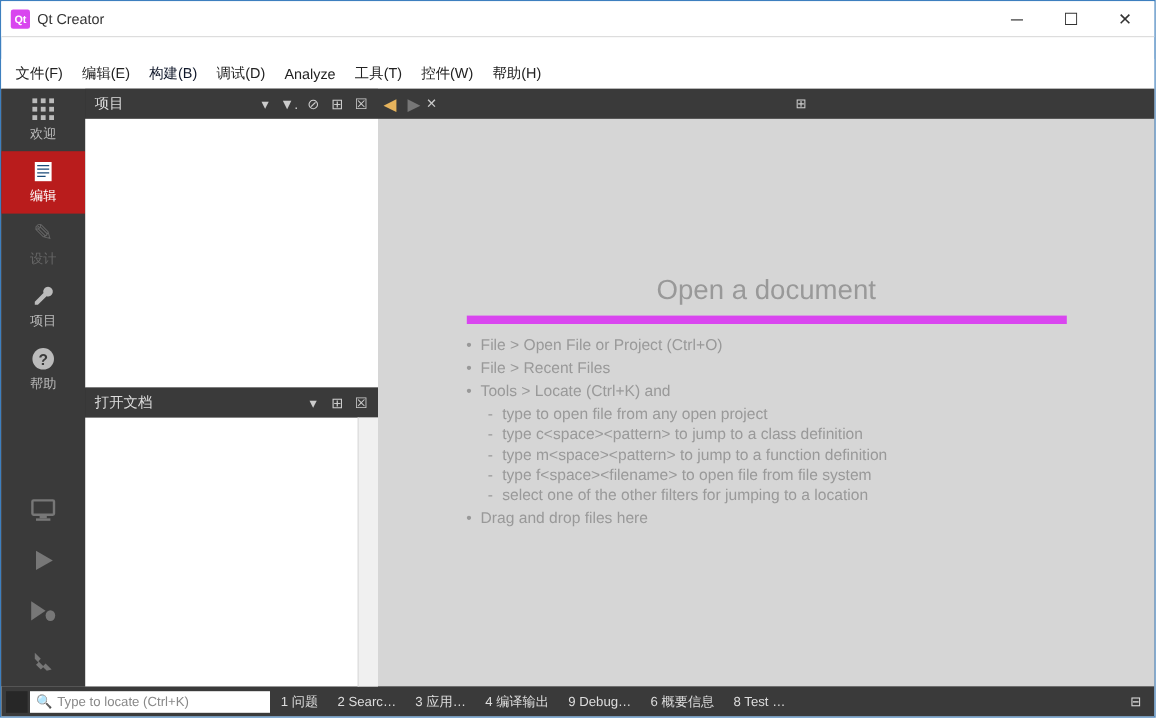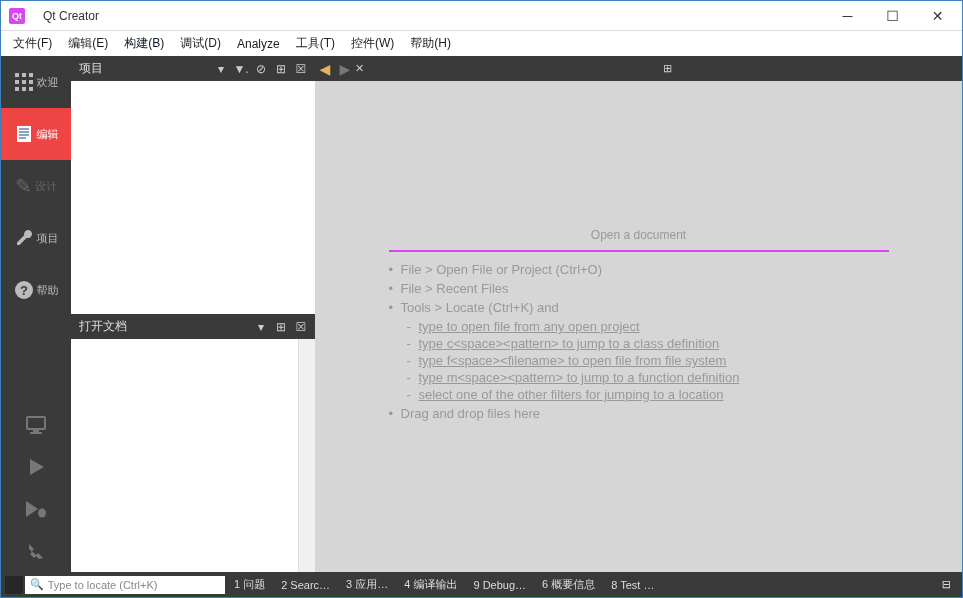--- a/index.html
+++ b/index.html
@@ -1,27 +1,27 @@
 <!DOCTYPE html>
 <html><head>
 <meta charset="utf-8">
 <style>
 * { box-sizing: border-box; margin: 0; padding: 0; font-family: "Microsoft YaHei", Tahoma, sans-serif; }
 body { width: 963px; height: 598px; overflow: hidden; background: #fff; display: flex; flex-direction: column; border: 1px solid #3d7fbf; }
 .titlebar { height: 30px; background: #fff; display: flex; align-items: center; padding: 0 2px 0 8px; font-size: 12px; color: #333; border-bottom: 1px solid #ddd; }
 .titlebar .logo { width: 16px; height: 16px; background: #d946ef; border-radius: 2px; margin-right: 6px; display: flex; align-items: center; justify-content: center; color: #fff; font-size: 9px; font-weight: bold; }
-.titlebar .title { flex: 1; margin-left: 12px; }
+.titlebar .title { flex: 1; }
 .titlebar .win-btn { width: 45px; height: 29px; display: flex; align-items: center; justify-content: center; color: #333; font-size: 14px; cursor: default; }
-.menubar { height: 25px; background: #fff; display: flex; align-items: center; padding: 0 4px; font-size: 12px; color: #222; }
+.menubar { height: 25px; background: #fff; display: flex; align-items: center; padding: 0 4px; font-size: 12px; color: #222; margin-top: 18px; }
 .menubar .menu-item { padding: 2px 8px; cursor: default; }
 .menubar .menu-item.disabled { color: #0f172a; }
 .content { flex: 1; display: flex; background: #333; min-height: 0; }
 .mode-bar { width: 70px; background: #3a3a3a; display: flex; flex-direction: column; }
-.mode-item { height: 52px; display: flex; flex-direction: row; align-items: center; justify-content: center; color: #bbb; font-size: 11px; gap: 3px; cursor: default; }
-.mode-item.active { background: #ef4444; color: #fff; }
+.mode-item { height: 52px; display: flex; flex-direction: column; align-items: center; justify-content: center; color: #bbb; font-size: 11px; gap: 3px; cursor: default; }
+.mode-item.active { background: #b91c1c; color: #fff; }
 .mode-item .ico { font-size: 20px; line-height: 1; }
 .mode-item.disabled { color: #666; }
 .mode-spacer { flex: 1; }
 .mode-run { height: 42px; display: flex; align-items: center; justify-content: center; color: #777; font-size: 22px; }
 .side-panel { width: 244px; display: flex; flex-direction: column; background: #2d2d2d; }
 .panel-header { height: 25px; background: #3a3a3a; display: flex; align-items: center; color: #ddd; font-size: 12px; padding: 0 4px; }
 .panel-header .ptitle { flex: 1; padding-left: 4px; }
 .panel-header .pbtn { width: 20px; text-align: center; font-size: 12px; color: #ccc; cursor: default; }
 .panel-body { flex: 1; background: #fff; }
 .panel-body.with-scroll { position: relative; }
@@ -30,25 +30,25 @@
 .editor-area { flex: 1; display: flex; flex-direction: column; background: #d6d6d6; }
 .editor-tabs { height: 25px; background: #3a3a3a; display: flex; align-items: center; color: #ddd; font-size: 11px; }
 .editor-tabs .nav-btn { width: 20px; text-align: center; font-size: 14px; color: #fff; }
 .editor-tabs .nav-btn.gold { color: #e6b35c; }
 .editor-tabs .doc-sel { flex: 1; display: flex; align-items: center; justify-content: center; font-family: monospace; color: #bbb; position: relative; }
 .editor-tabs .doc-sel .dd { position: absolute; right: 36px; color: #ccc; font-size: 9px; }
 .editor-tabs .close-doc { width: 18px; color: #ccc; }
 .editor-tabs .split-btn { width: 26px; text-align: center; color: #ccc; }
 .editor-body { flex: 1; display: flex; align-items: center; justify-content: center; }
 .doc-hint { text-align: left; color: #999; font-family: "Courier New", monospace; font-size: 13px; width: 500px; }
-.doc-hint h2 { text-align: center; font-weight: normal; font-size: 12px; color: #999; border-bottom: 2px solid #d946ef; padding-bottom: 8px; margin-bottom: 10px; }
+.doc-hint h2 { text-align: center; font-weight: normal; font-size: 23px; color: #999; border-bottom: 7px solid #d946ef; padding-bottom: 8px; margin-bottom: 10px; }
 .doc-hint ul { list-style: none; }
 .doc-hint li.b1 { margin: 4px 0; padding-left: 12px; position: relative; }
 .doc-hint li.b1::before { content: "•"; position: absolute; left: 0; }
-.doc-hint li.b2 { margin: 2px 0 2px 18px; padding-left: 12px; position: relative; text-decoration: underline; }
+.doc-hint li.b2 { margin: 2px 0 2px 18px; padding-left: 12px; position: relative; }
 .doc-hint li.b2::before { content: "-"; position: absolute; left: 0; }
 .statusbar { height: 25px; background: #3a3a3a; display: flex; align-items: center; color: #ddd; font-size: 11px; padding: 0 4px; gap: 2px; }
 .statusbar .sq { width: 18px; height: 18px; background: #272727; }
 .statusbar .locate { flex: 0 0 200px; height: 18px; background: #fff; color: #888; font-size: 11px; display: flex; align-items: center; padding: 0 5px; gap: 4px; }
 .statusbar .item { padding: 0 7px; white-space: nowrap; cursor: default; }
 .statusbar .spacer { flex: 1; }
 svg { display: block; }
 </style>
 </head>
 <body>
@@ -185,22 +185,22 @@
     </div>
     <div class="editor-body">
       <div class="doc-hint">
         <h2>Open a document</h2>
         <ul>
           <li class="b1">File &gt; Open File or Project (Ctrl+O)</li>
           <li class="b1">File &gt; Recent Files</li>
           <li class="b1">Tools &gt; Locate (Ctrl+K) and</li>
           <li class="b2">type to open file from any open project</li>
           <li class="b2">type c&lt;space&gt;&lt;pattern&gt; to jump to a class definition</li>
+          <li class="b2">type m&lt;space&gt;&lt;pattern&gt; to jump to a function definition</li>
           <li class="b2">type f&lt;space&gt;&lt;filename&gt; to open file from file system</li>
-          <li class="b2">type m&lt;space&gt;&lt;pattern&gt; to jump to a function definition</li>
           <li class="b2">select one of the other filters for jumping to a location</li>
           <li class="b1">Drag and drop files here</li>
         </ul>
       </div>
     </div>
   </div>
 
 </div>
 
 <div class="statusbar">

